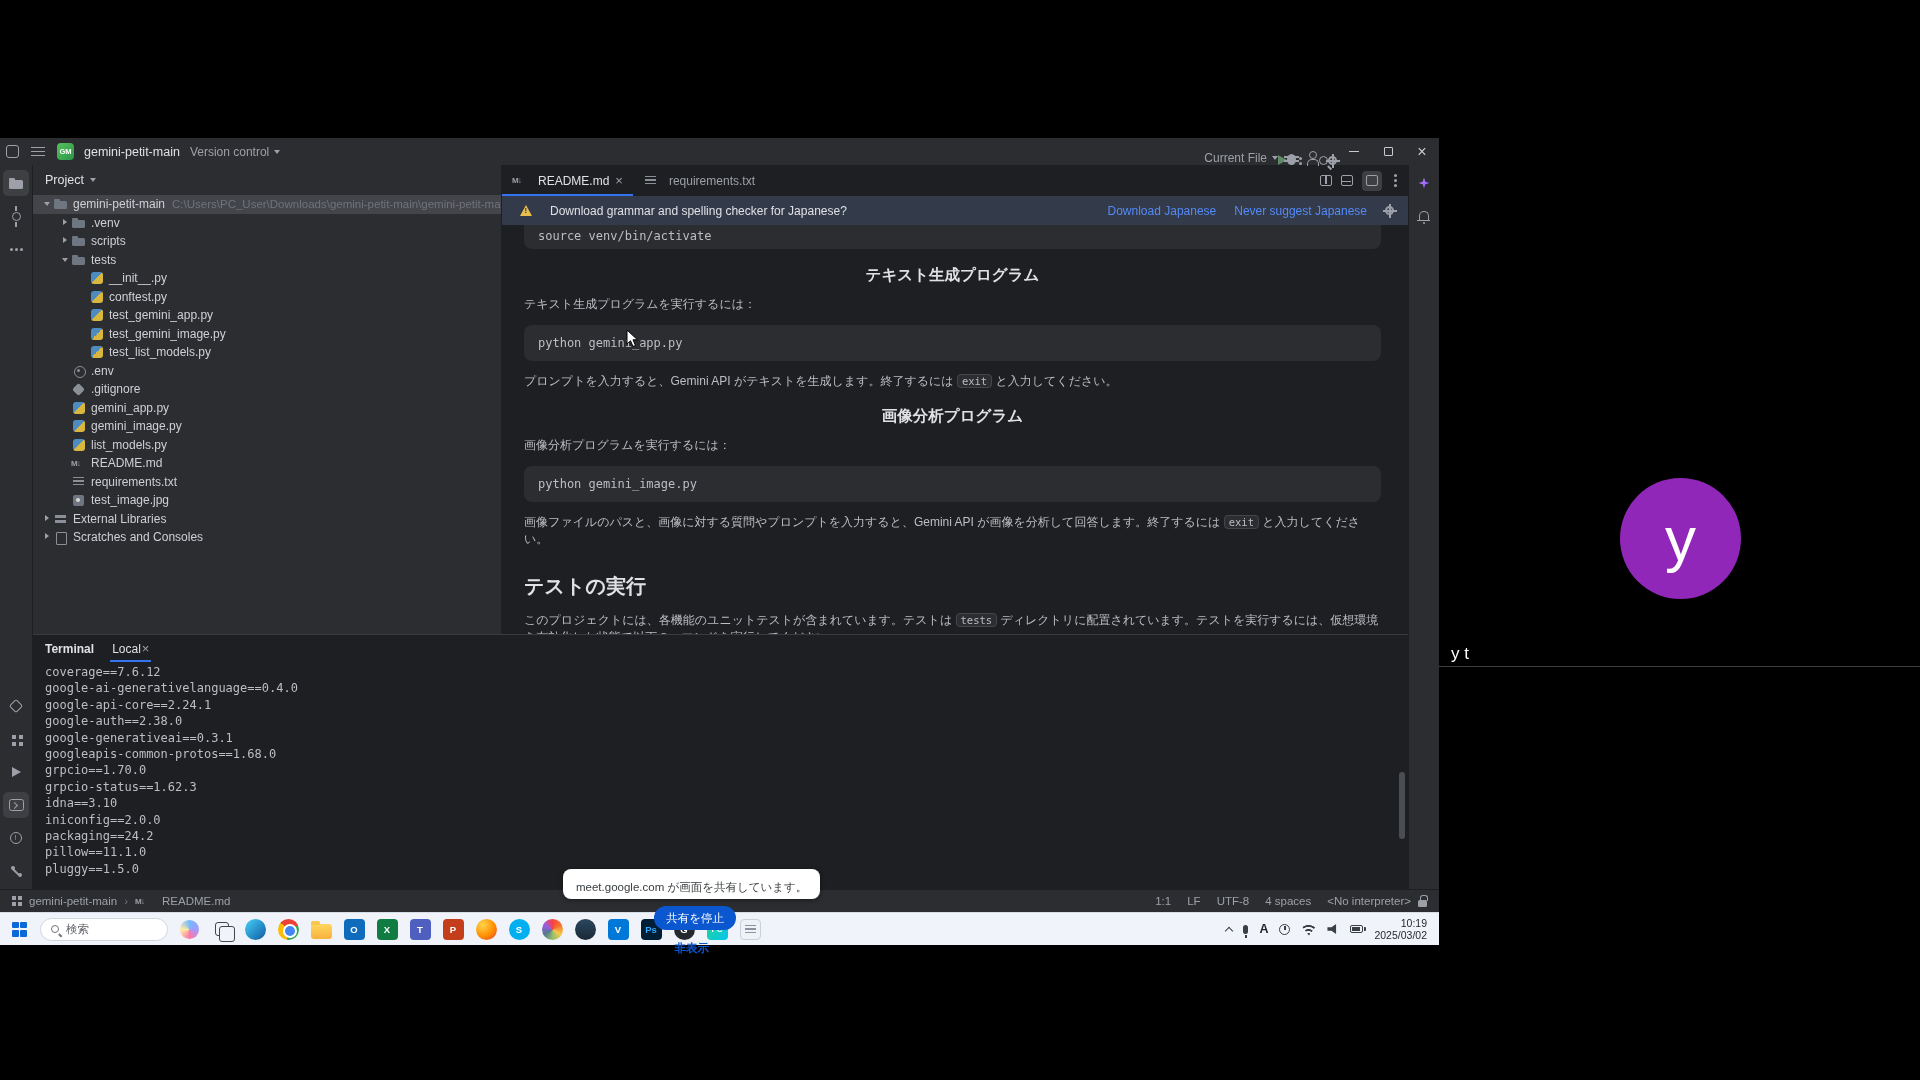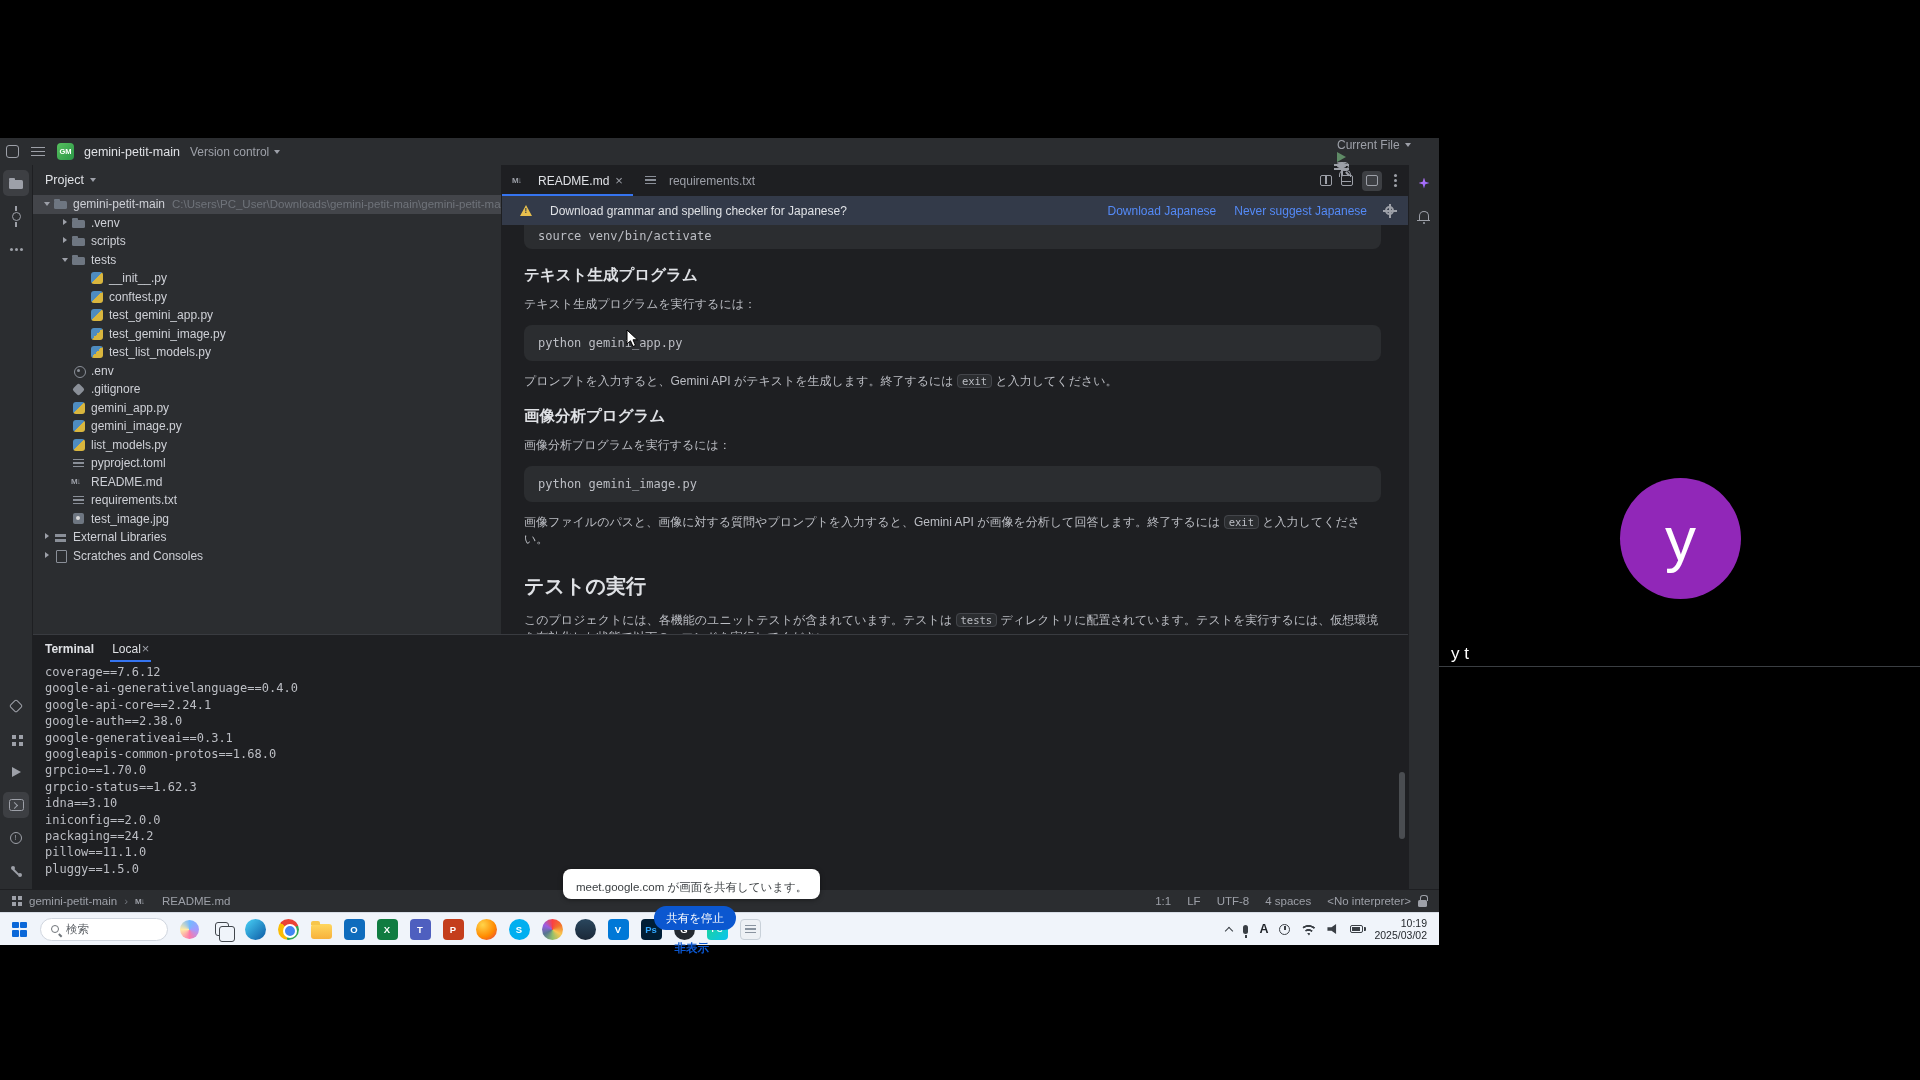--- a/index.html
+++ b/index.html
@@ -12,21 +12,21 @@
   
   .ide { position:absolute; left:0; top:0; width:1439px; height:774px; display:flex; flex-direction:column; background:#1e1f22; color:#dfe1e5; font-size:12px; }
 
   .titlebar { height:27px; background:#2b2d30; display:flex; align-items:center; gap:10px; padding-left:6px; flex:none; }
   .win-app-icon { width:13px; height:13px; border:1.5px solid #9da0a8; border-radius:3px; }
   .hamburger { width:14px; height:1.5px; background:#9da0a8; box-shadow:0 -4px 0 #9da0a8, 0 4px 0 #9da0a8; margin:0 2px; }
   .gm-badge { width:17px; height:17px; border-radius:4px; background:linear-gradient(135deg,#56c05e,#2b9647); color:#fff; font-size:7.5px; font-weight:bold; display:flex; align-items:center; justify-content:center; }
   .tb-project { font-size:12.5px; color:#dfe1e5; }
   .tb-widget { color:#9da0a8; display:flex; align-items:center; gap:5px; }
   .chev-down { width:0; height:0; border-left:3.5px solid transparent; border-right:3.5px solid transparent; border-top:4px solid #9da0a8; }
-  .tb-right { margin-left:auto; display:flex; align-items:flex-start; height:100%;flex-direction:column; }
+  .tb-right { margin-left:auto; display:flex; align-items:flex-end; height:100%; }
   .play-tri { width:0; height:0; border-left:9px solid #5f8a66; border-top:5.5px solid transparent; border-bottom:5.5px solid transparent; }
   .bug-ico { width:9px; height:11px; background:#9da0a8; border-radius:50%; position:relative; }
   .bug-ico::before { content:''; position:absolute; left:-3px; top:2px; width:15px; height:1.5px; background:#9da0a8; box-shadow:0 4px 0 #9da0a8; }
   .kebab { width:3px; height:3px; border-radius:50%; background:#9da0a8; box-shadow:0 -5px 0 #9da0a8, 0 5px 0 #9da0a8; margin:0 3px; }
   .person-ico { width:14px; height:14px; position:relative; }
   .person-ico::before { content:''; position:absolute; left:4px; top:0; width:6px; height:6px; border-radius:50%; border:1.5px solid #9da0a8; }
   .person-ico::after { content:''; position:absolute; left:2px; top:8px; width:10px; height:6px; border:1.5px solid #9da0a8; border-bottom:none; border-radius:5px 5px 0 0; }
   .search-ico { width:9px; height:9px; border:1.5px solid #9da0a8; border-radius:50%; position:relative; }
   .search-ico::after { content:''; position:absolute; left:8px; top:8px; width:5px; height:1.5px; background:#9da0a8; transform:rotate(45deg); transform-origin:left center; }
   .gear-ico { width:9px; height:9px; border:2px solid #9da0a8; border-radius:50%; position:relative; }
@@ -111,21 +111,21 @@
 
   .banner { height:29px; background:#333a49; display:flex; align-items:center; gap:18px; padding:0 14px 0 18px; flex:none; font-size:12px; color:#dfe1e5; }
   .warn-tri { width:0; height:0; border-left:6.5px solid transparent; border-right:6.5px solid transparent; border-bottom:11px solid #e8bf4d; position:relative; }
   .warn-tri::after { content:'!'; position:absolute; left:-1.5px; top:1px; font-size:8px; font-weight:bold; color:#333a49; }
   .banner-links { margin-left:auto; display:flex; align-items:center; gap:18px; }
   .banner-link { color:#548af7; }
 
   .editor-view { flex:1; overflow:hidden; padding:0 27px 0 22px; position:relative; }
   .md-code { background:#2b2d30; border-radius:8px; padding:10px 14px; font-family:"DejaVu Sans Mono",monospace; font-size:12px; line-height:16px; color:#bcbec4; margin:0 0 12px; }
   .md-code.clipped { border-radius:0 0 8px 8px; padding:3px 14px 5px; margin-top:0; }
-  .md-h3 { font-size:15.5px; font-weight:bold; color:#dfe1e5; margin:16px 0 10px; }
+  .md-h3 { font-size:15.5px; font-weight:bold; color:#dfe1e5; margin:16px 0 10px;text-align:center; }
   .md-h2 { font-size:20px; font-weight:bold; color:#dfe1e5; margin:25px 0 12px; }
   .md-p { font-size:12px; color:#bcbec4; line-height:17px; margin:0 0 12px; }
   .inline-code { font-family:"DejaVu Sans Mono",monospace; font-size:10.5px; background:#2b2d30; border:1px solid #43454a; border-radius:4px; padding:0 4px; color:#bcbec4; }
 
   
   .terminal { flex:1; border-top:1px solid #393b40; display:flex; flex-direction:column; background:#1e1f22; position:relative; min-height:0; }
   .term-head { height:27px; display:flex; align-items:center; gap:16px; padding:0 12px; flex:none; }
   .term-title { font-weight:bold; font-size:12px; color:#dfe1e5; }
   .term-tab { display:flex; align-items:center; gap:1px; color:#dfe1e5; height:100%; position:relative; padding:0 2px; }
   .term-tab::after { content:''; position:absolute; left:0; right:0; bottom:0; height:2px; background:#3574f0; }
@@ -374,26 +374,20 @@
                   <span class="tree-path"></span>
                 </div>
 
                 <div class="tree-row" data-indent="1">
                   <span class="tree-arrow"></span>
                   <span class="t-ico" data-icon="py"></span>
                   <span class="tree-label">list_models.py</span>
                   <span class="tree-path"></span>
                 </div>
 
-                <div class="tree-row" data-indent="1">
-                  <span class="tree-arrow"></span>
-                  <span class="t-ico" data-icon="toml"></span>
-                  <span class="tree-label">pyproject.toml</span>
-                  <span class="tree-path"></span>
-                </div>
 
                 <div class="tree-row" data-indent="1">
                   <span class="tree-arrow"></span>
                   <span class="t-ico" data-icon="md"></span>
                   <span class="tree-label">README.md</span>
                   <span class="tree-path"></span>
                 </div>
 
                 <div class="tree-row" data-indent="1">
                   <span class="tree-arrow"></span>

